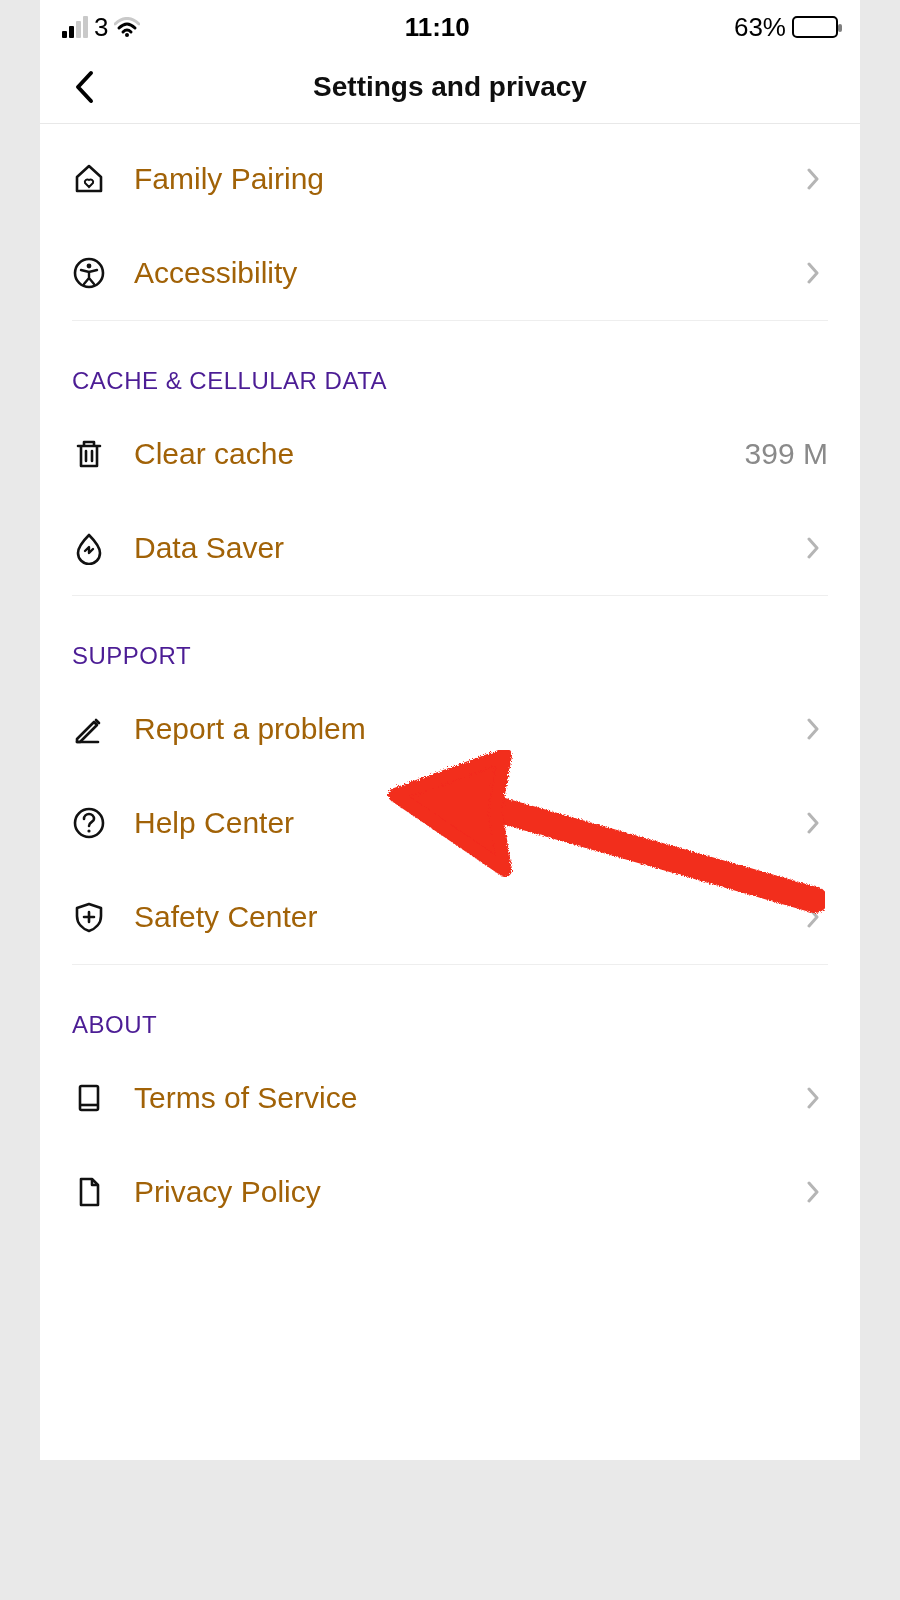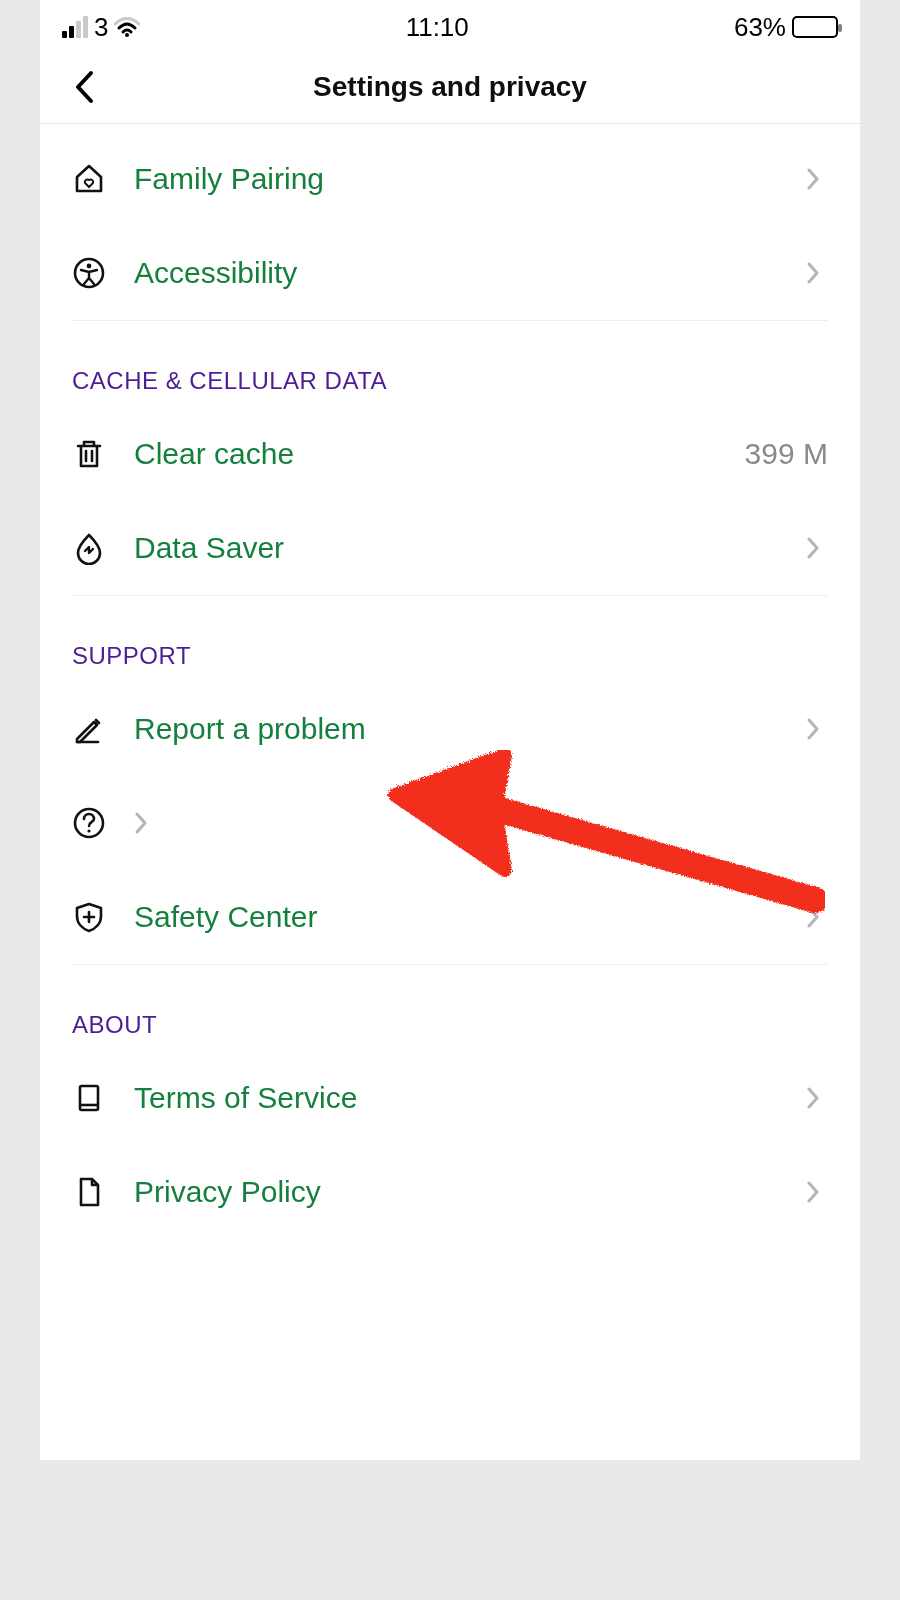--- a/index.html
+++ b/index.html
@@ -57,21 +57,21 @@
     padding: 46px 32px 12px 32px;
   }
   .row {
     display:flex; align-items:center;
     padding: 30px 32px;
     gap:28px;
     cursor:pointer;
     position:relative;
   }
   .row .icon { width:34px; height:34px; flex:0 0 34px; display:flex; align-items:center; justify-content:center; color:#111;}
-  .row .label { font-size:30px; color:#15803d; flex:1 1 auto; font-weight:400;}
+  .row .label { font-size:30px; color:#a16207; flex:1 1 auto; font-weight:400;}
   .row .value { font-size:30px; color:#8a8a8a; }
   .row .chev { width:22px; height:22px; flex:0 0 22px; color:#b5b5b5; }
   .first-row { padding-top:38px; }
   
   .annotation {
     position:absolute;
     pointer-events:none;
   }
   svg { display:block; }
 </style>
@@ -91,21 +91,21 @@
       <span>3</span>
       <span>
         <svg width="26" height="20" viewBox="0 0 26 20">
           <path d="M1 7 Q13 -4 25 7" stroke="#c9c9c9" stroke-width="3" fill="none" stroke-linecap="round"></path>
           <path d="M5 11 Q13 3 21 11" stroke="#000" stroke-width="3" fill="none" stroke-linecap="round"></path>
           <path d="M9 15 Q13 11 17 15" stroke="#000" stroke-width="3" fill="none" stroke-linecap="round"></path>
           <circle cx="13" cy="18" r="2" fill="#000"></circle>
         </svg>
       </span>
     </div>
-    <div style="font-weight:400;">11:10</div>
+    <div style="font-weight:700;">11:10</div>
     <div class="right batt-wrap">
       <span>63%</span>
       <span class="batt"><span class="fill" style="width:63%"></span></span>
     </div>
   </div>
 
   <div class="header">
     <div class="back">
       <svg width="22" height="34" viewBox="0 0 22 34">
         <path d="M18 3 L5 17 L18 31" stroke="#000" stroke-width="4" fill="none" stroke-linecap="round" stroke-linejoin="round"></path>
@@ -196,20 +196,21 @@
     </div>
 
     <div class="row">
       <span class="icon">
         <svg width="34" height="34" viewBox="0 0 34 34">
             <circle cx="17" cy="17" r="14" fill="none" stroke="#111" stroke-width="2.6"></circle>
             <path d="M12 13 a5 5 0 0 1 10 0 c0 3 -5 3 -5 7" stroke="#111" stroke-width="2.6" fill="none" stroke-linecap="round"></path>
             <circle cx="17" cy="25" r="1.6" fill="#111"></circle>
           </svg>
       </span>
+      <span class="label">Help Center</span>
       <span class="chev">
           <svg width="14" height="22" viewBox="0 0 14 22">
             <path d="M3 2 L11 11 L3 20" stroke="#b5b5b5" stroke-width="3" fill="none" stroke-linecap="round" stroke-linejoin="round"></path>
           </svg>
         </span>
     </div>
 
     <div class="row">
       <span class="icon">
         <svg width="34" height="34" viewBox="0 0 34 34">

